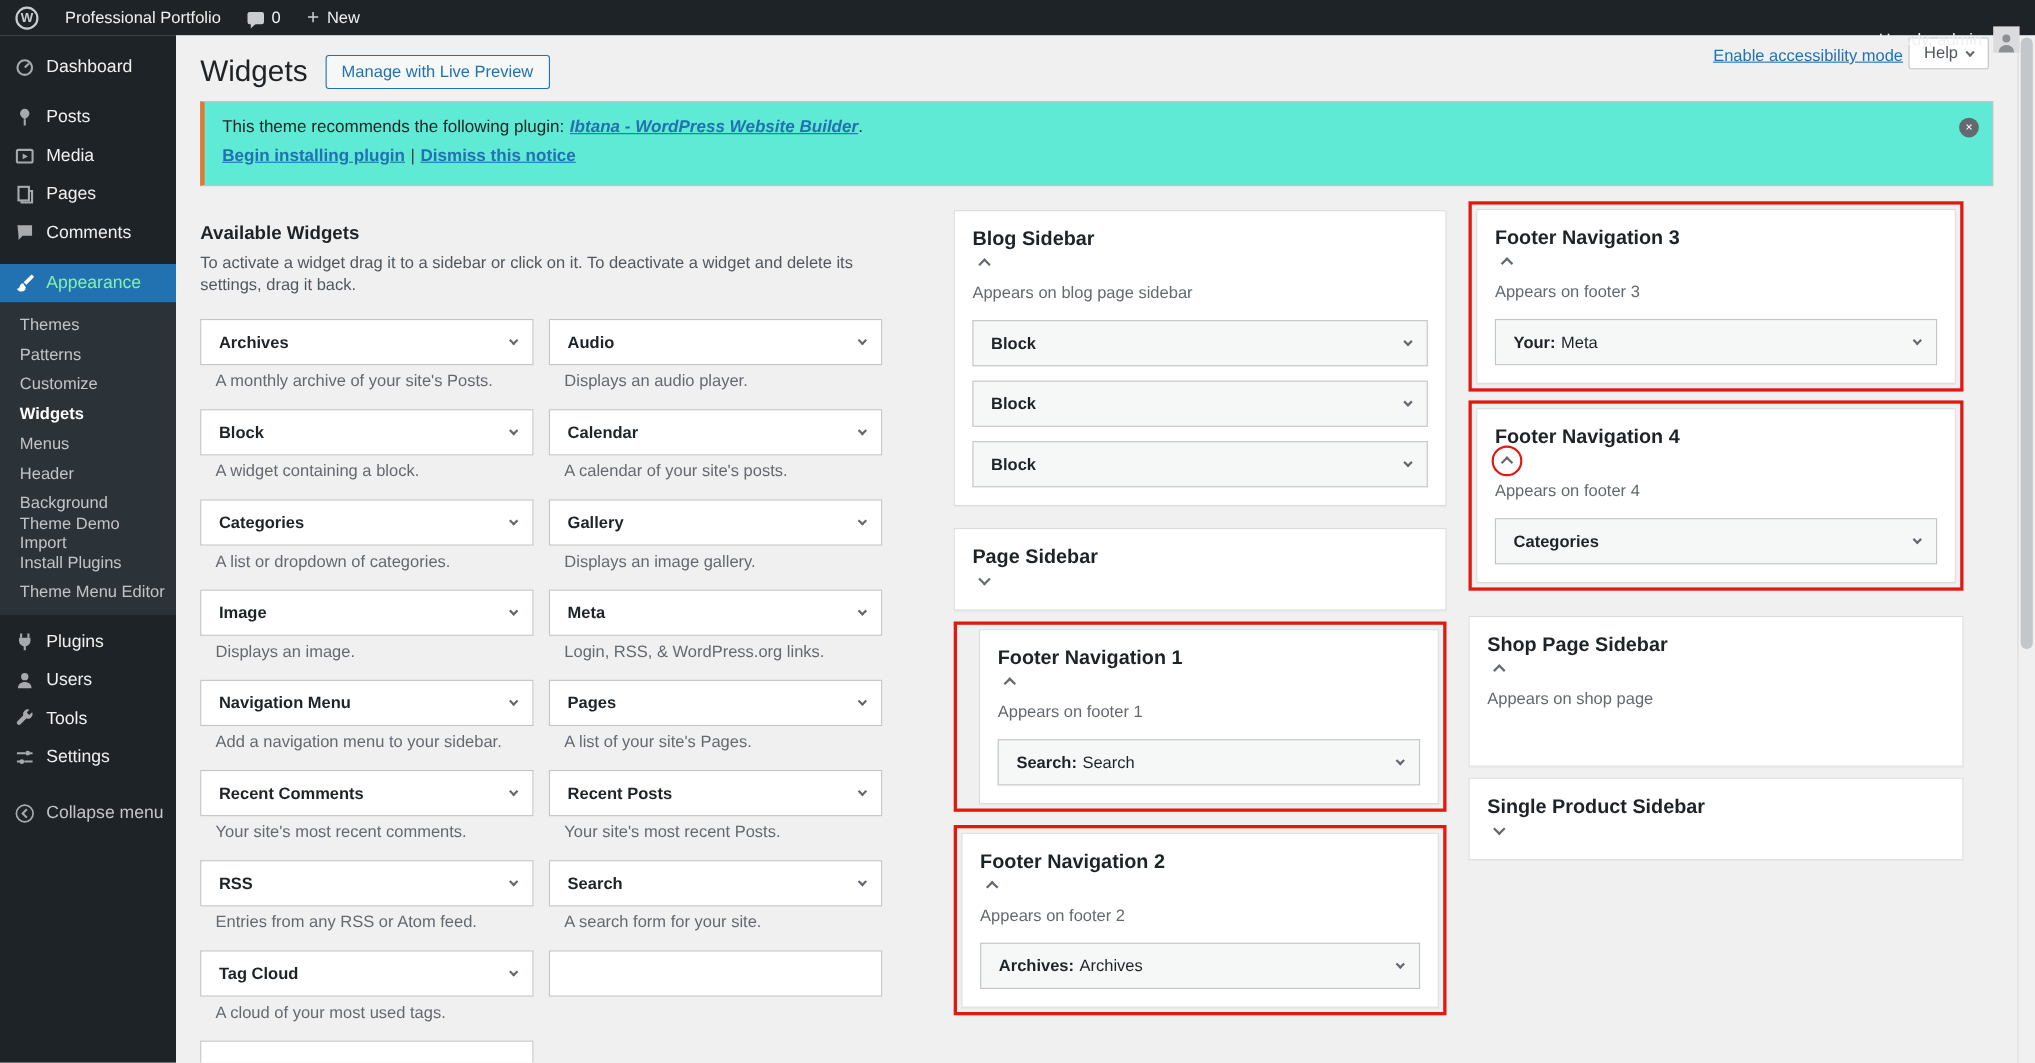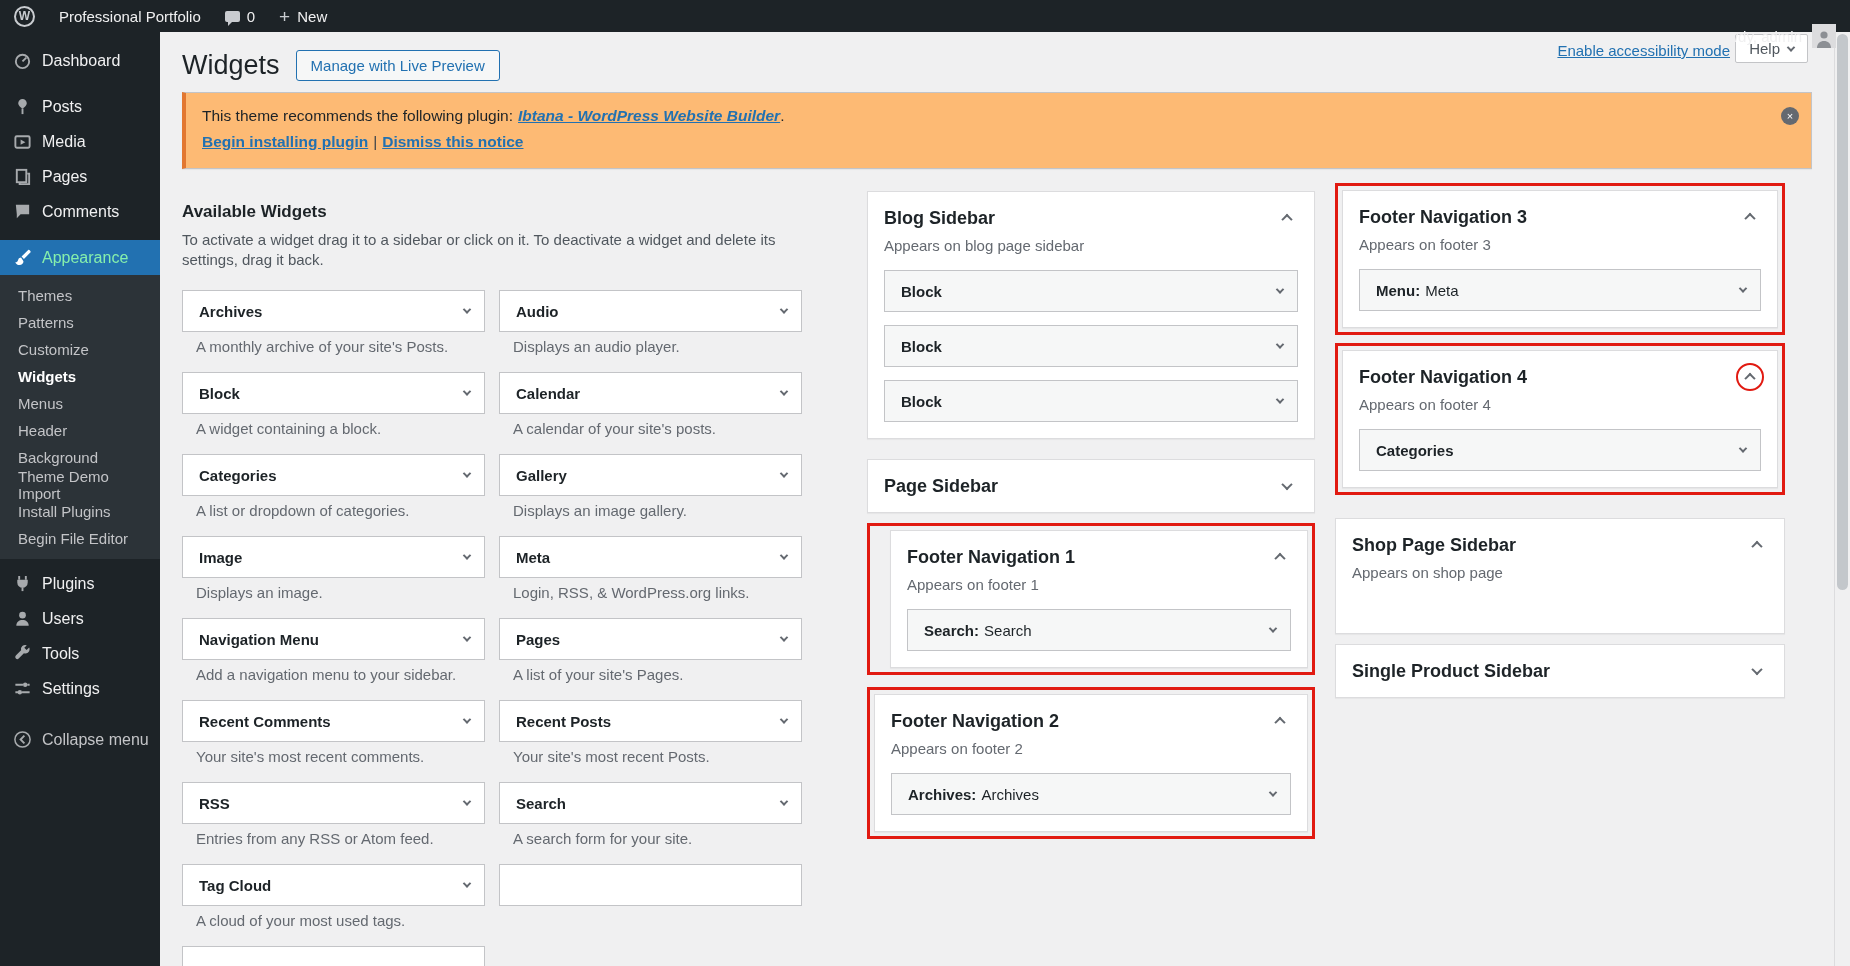--- a/index.html
+++ b/index.html
@@ -49,21 +49,21 @@
 
   .page-head{position:absolute;left:22px;top:14px;display:flex;align-items:center;gap:16px;}
   .page-head h1{margin:0;font-size:27px;font-weight:400;color:#1d2327;line-height:38px;}
   .btn-secondary{background:#f6f7f7;border:1px solid var(--accent);color:var(--accent);border-radius:3px;
     padding:6px 14px;font-size:15px;font-family:inherit;cursor:pointer;}
 
   .a11y-link{position:absolute;top:10px;right:104px;color:var(--accent);text-decoration:underline;font-size:15px;cursor:pointer;}
   .help-tab{position:absolute;top:2px;right:26px;background:#fff;border:1px solid #c3c4c7;border-radius:2px;
     padding:5px 13px;color:#50575e;font-size:15px;display:flex;align-items:center;gap:8px;cursor:pointer;}
 
-  .notice{position:absolute;left:22px;top:60px;width:1630px;height:77px;background:#fdba74;border:1px solid #c3c4c7;
+  .notice{position:absolute;left:22px;top:60px;width:1630px;height:77px;background:#5eead4;border:1px solid #c3c4c7;
     border-left:4px solid var(--notice_border);box-shadow:0 1px 1px rgba(0,0,0,.04);padding:14px 48px 12px 16px;}
   .notice p{margin:0;font-size:15.5px;color:#1d2327;}
   .notice .line2{margin-top:8px;}
   .plugin-link{color:var(--accent);font-weight:bold;font-style:italic;text-decoration:underline;margin-left:5px;cursor:pointer;}
   .notice .line2 a{color:var(--accent);font-weight:600;text-decoration:underline;cursor:pointer;}
   .notice .sep{margin:0 5px;color:#3c434a;}
   .dismiss-x{position:absolute;right:12px;top:14px;width:18px;height:18px;border-radius:50%;background:#646970;color:#fff;
     display:flex;align-items:center;justify-content:center;font-size:11px;line-height:1;cursor:pointer;}
 
   .avail-title{position:absolute;left:22px;top:170px;margin:0;font-size:17px;font-weight:bold;color:#1d2327;}
@@ -80,21 +80,21 @@
   .chev{display:inline-block;width:8px;height:8px;border-right:2px solid #646970;border-bottom:2px solid #646970;}
   .chev.down{transform:rotate(45deg) translate(-1px,-1px);}
   .chev.up{transform:rotate(-135deg) translate(-1px,-1px);}
   .chev.sm{width:6px;height:6px;}
 
   
   .col-mid{position:absolute;left:707px;top:159px;width:448px;}
   .col-right{position:absolute;left:1175px;top:151px;width:450px;}
 
   .panel{background:#fff;border:1px solid #dcdcde;box-shadow:0 1px 1px rgba(0,0,0,.04);}
-  .panel-header{display:flex;align-items:center;justify-content:space-between;padding:15px 16px 0;}
+  .panel-header{display:flex;justify-content:space-between;padding:15px 16px 0;flex-direction:column;}
   .panel.collapsed .panel-header{padding:15px 16px 15px;}
   .panel-title{font-size:18px;font-weight:bold;color:#1d2327;}
   .panel-desc{margin:8px 0 0;padding:0 16px;font-size:15px;color:#646970;}
   .panel-widgets{padding:16px 16px 16px;display:flex;flex-direction:column;gap:13px;}
   .wbar{height:42px;background:#f6f7f7;border:1px solid #c3c4c7;display:flex;align-items:center;justify-content:space-between;
     padding:0 14px 0 16px;cursor:pointer;}
   .wbar .wb-name{font-weight:bold;font-size:15px;color:#1d2327;}
   .wbar .wb-sub{font-size:15px;color:#1d2327;margin-left:5px;}
   .toggle{position:relative;width:22px;height:22px;display:flex;align-items:center;justify-content:center;cursor:pointer;}
   .drop-space{height:52px;}
@@ -197,21 +197,21 @@
   <div class="submenu">
     <div class="submenu-item">Themes</div>
     <div class="submenu-item">Patterns</div>
     <div class="submenu-item">Customize</div>
     <div class="submenu-item current">Widgets</div>
     <div class="submenu-item">Menus</div>
     <div class="submenu-item">Header</div>
     <div class="submenu-item">Background</div>
     <div class="submenu-item">Theme Demo Import</div>
     <div class="submenu-item">Install Plugins</div>
-    <div class="submenu-item">Begin File Editor</div>
+    <div class="submenu-item">Theme Menu Editor</div>
   </div>
   <div class="menu-sep" style="height:7px;"></div>
   <div class="menu-item">
     <span class="mi-icon">
       <svg width="19" height="19" viewBox="0 0 20 20">
           <path d="M6.5 2 v4 M13.5 2 v4" stroke="currentColor" stroke-width="2" fill="none"></path>
           <path d="M4.5 6 h11 v3 a5.5 5.5 0 0 1 -11 0 z" fill="currentColor"></path>
           <path d="M10 14 v4" stroke="currentColor" stroke-width="2" fill="none"></path>
         </svg>
     </span>
@@ -475,21 +475,21 @@
       <div class="panel">
         <div class="panel-header">
           <span class="panel-title">Footer Navigation 3</span>
           <span class="toggle">
               <span class="chev up"></span>
             </span>
         </div>
         <p class="panel-desc">Appears on footer 3</p>
         <div class="panel-widgets">
           <div class="wbar">
-            <span><span class="wb-name">Menu:</span><span class="wb-sub">Meta</span></span>
+            <span><span class="wb-name">Your:</span><span class="wb-sub">Meta</span></span>
             <span class="chev down sm"></span>
           </div>
         </div>
       </div>
     </div>
 
     <div class="annot mb11">
       <div class="panel">
         <div class="panel-header">
           <span class="panel-title">Footer Navigation 4</span>

